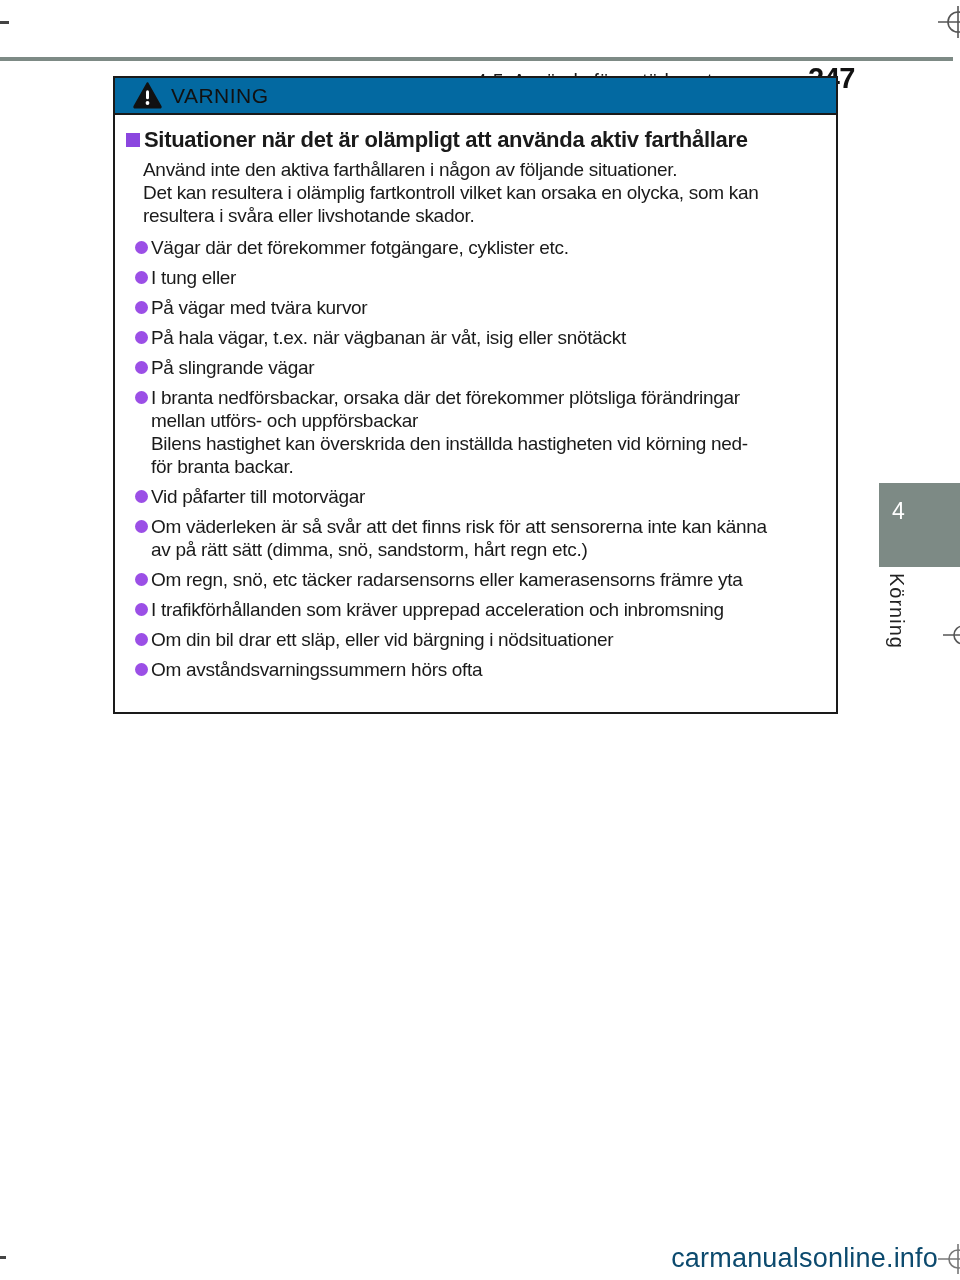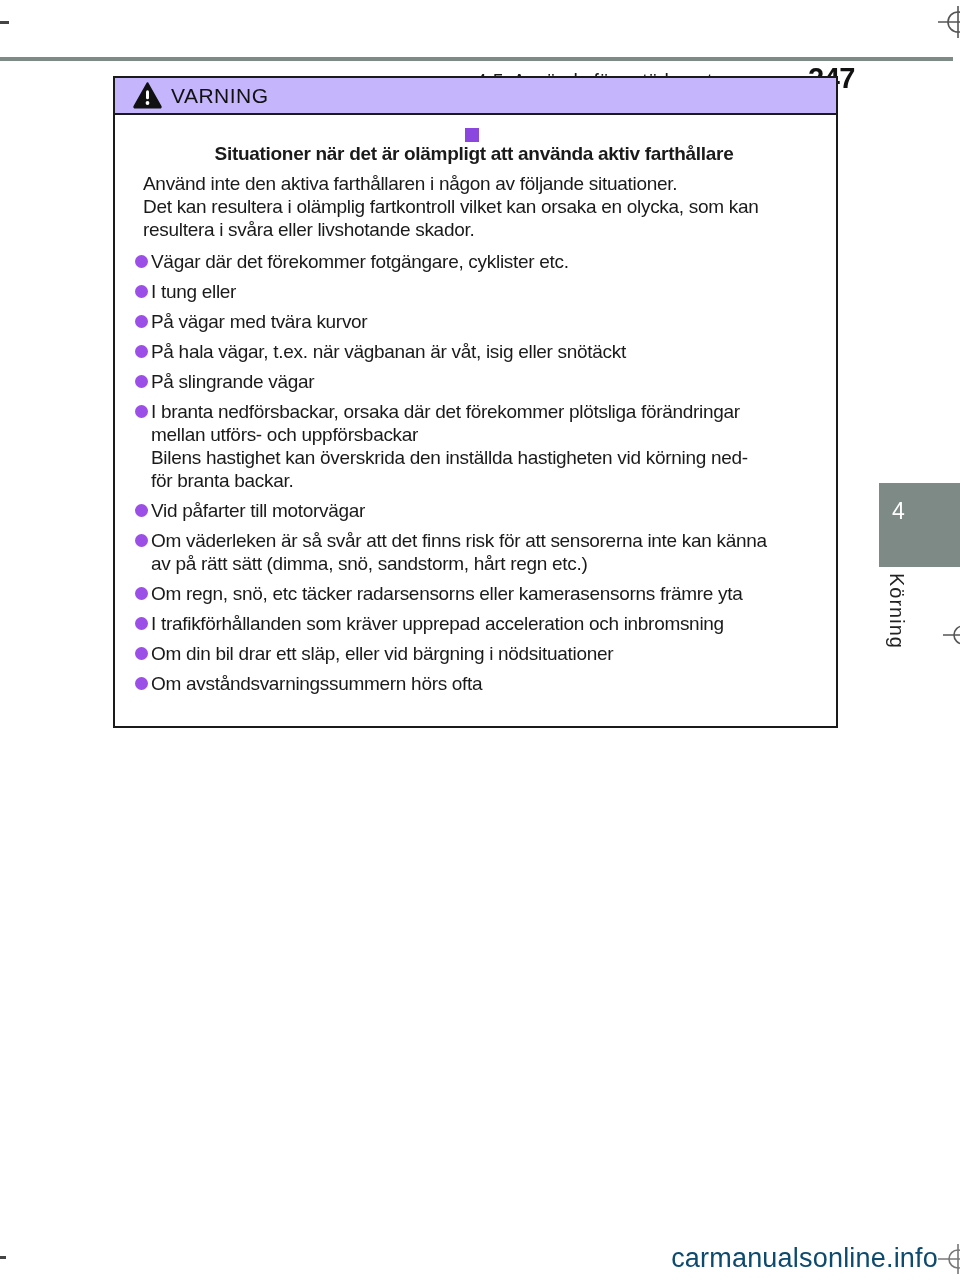--- a/index.html
+++ b/index.html
@@ -47,45 +47,44 @@
   .warning-box {
     position: absolute;
     left: 113px;
     top: 76px;
     width: 725px;
     border: 2px solid #1a1a1a;
     background: #ffffff;
   }
   .warn-header {
     height: 37px;
-    background: #c4b5fd;
+    background: #0369a1;
     border-bottom: 2px solid #1a1a1a;
     display: flex;
     align-items: center;
     padding-left: 18px;
     gap: 9px;
   }
   .warn-tri { width: 29px; height: 27px; flex: 0 0 auto; }
   .warn-label {
     font-size: 21px;
     letter-spacing: 0.5px;
     color: #111;
   }
   .warn-body {
     padding: 13px 14px 24px 11px;
     font-size: 19px;
     letter-spacing: -0.3px;
   }
   .warn-heading {
-    font-size: 19px;
+    font-size: 22px;
     font-weight: bold;
     line-height: 24px;
     display: flex;
     align-items: center;
-    flex-direction: column;
   }
   .square-bullet {
     display: inline-block;
     width: 14px;
     height: 14px;
     background: #8b46df;
     margin-right: 4px;
     flex: 0 0 auto;
   }
   .warn-intro {

